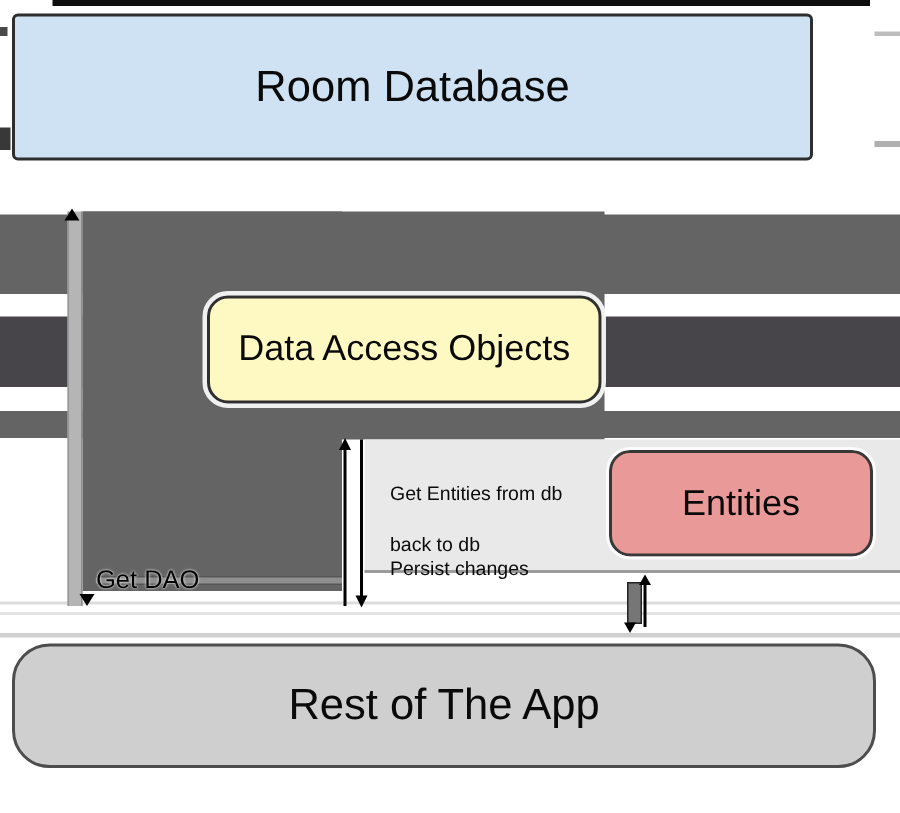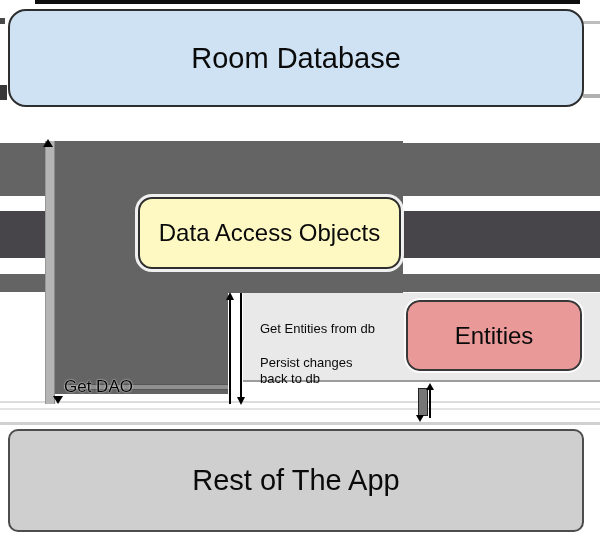--- a/index.html
+++ b/index.html
@@ -12,26 +12,26 @@
   .left-mark-1{left:0;top:18px;width:5px;height:6px;background:#4a4a4a;}
   .left-mark-2{left:0;top:85px;width:7px;height:15px;background:#383838;}
   .right-line-1{left:583px;top:21px;width:17px;height:3px;background:#bdbdbd;}
   .right-line-2{left:583px;top:94px;width:17px;height:4px;background:#b0b0b0;}
   .faint-line-1{left:0;top:401px;width:600px;height:2px;background:#dcdcdc;}
   .faint-line-2{left:0;top:408px;width:600px;height:2px;background:#e4e4e4;}
   .faint-line-3{left:0;top:422px;width:600px;height:3px;background:#d0d0d0;}
 
   
   .node{display:flex;align-items:center;justify-content:center;text-align:center;}
-  .room-box{left:8px;top:9px;width:576px;height:98px;border:2px solid #2e2e2e;border-radius:18px;font-size:29px;}
+  .room-box{left:8px;top:9px;width:534px;height:98px;border:2px solid #2e2e2e;border-radius:4px;font-size:29px;}
   .dao-box{left:138px;top:197px;width:263px;height:72px;border:2px solid #2f2f2f;border-radius:14px;
            outline:3px solid rgba(255,255,255,0.9);font-size:24px;z-index:6;}
   .entities-box{left:406px;top:300px;width:176px;height:71px;border:2px solid #383838;border-radius:14px;
            outline:2px solid rgba(255,255,255,0.8);font-size:24px;z-index:6;}
-  .rest-box{left:8px;top:429px;width:576px;height:103px;border:2px solid #4d4d4d;border-radius:10px;font-size:29px;z-index:7;}
+  .rest-box{left:8px;top:429px;width:576px;height:83px;border:2px solid #4d4d4d;border-radius:25px;font-size:29px;z-index:7;}
 
   
   .band-a{left:0;top:143px;width:600px;height:53px;z-index:1;}
   .band-b{left:0;top:211px;width:600px;height:47px;z-index:1;}
   .band-c{left:0;top:274px;width:600px;height:18px;z-index:1;}
   .block-main{left:55px;top:141px;width:348px;height:152px;z-index:2;}
   .block-leg{left:55px;top:141px;width:173px;height:253px;z-index:2;}
 
   
   .v-strip{left:45px;top:141px;width:10px;height:263px;background:#b5b5b5;
@@ -95,22 +95,22 @@
   <div class="get-dao-line"></div>
   <div class="get-dao-label">Get DAO</div>
 
   <div class="entities-panel" style="background: rgb(233, 233, 233);"></div>
   <div class="thin-line arrow-up-line"></div>
   <div class="arrow-up-head"></div>
   <div class="thin-line arrow-down-line"></div>
   <div class="arrow-down-head"></div>
   <div class="lbl-get-entities">Get Entities from db</div>
   <div class="lbl-persist">
+    <span style="position:static;display:block;">back to db</span>
     <span style="position:static;display:block;">Persist changes</span>
-    <span style="position:static;display:block;">back to db</span>
   </div>
 
   <div class="getset-bar"></div>
   <div class="getset-line"></div>
   <div class="getset-head-up"></div>
   <div class="getset-head-down"></div>
 
   <div class="node room-box" style="background: rgb(207, 226, 243);">
     <span style="position:static;">Room Database</span>
   </div>

